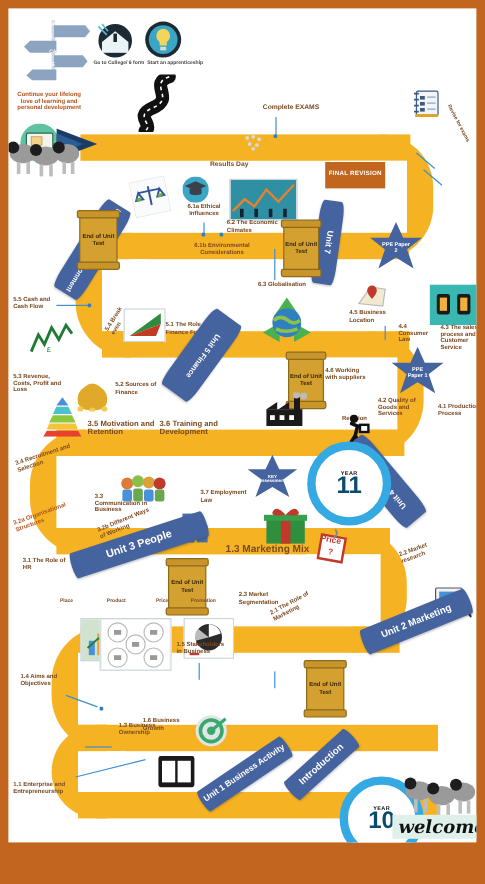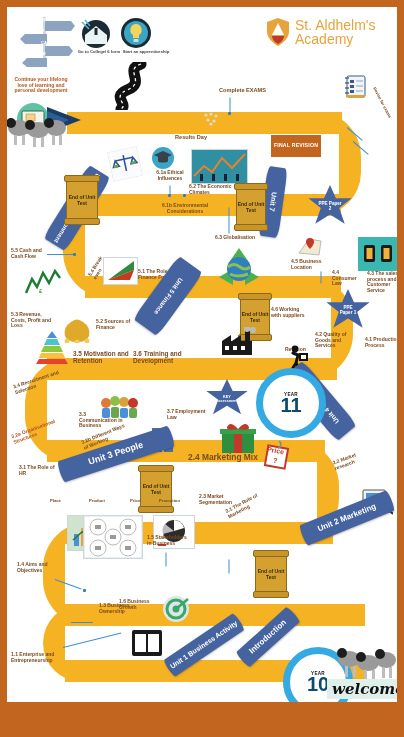--- a/index.html
+++ b/index.html
@@ -194,31 +194,20 @@
       <g fill="#bdbdbd">
           <rect x="7" y="23" width="3" height="10"></rect>
           <rect x="15" y="23" width="3" height="10"></rect>
           <rect x="26" y="25" width="3" height="10"></rect>
           <rect x="34" y="25" width="3" height="10"></rect>
           <rect x="45" y="23" width="3" height="10"></rect>
           <rect x="52" y="23" width="3" height="10"></rect>
         </g>
     </svg>
 
-    <div class="logo" style="left:258px;top:10px;">
-      <svg class="mark" viewBox="0 0 26 30">
-        <path d="M13 1 L24 5 V15 C24 23 13 29 13 29 C13 29 2 23 2 15 V5 Z" fill="#e8a33d"></path>
-        <path d="M13 6 L19 18 H7 Z" fill="#ffffff"></path>
-        <path d="M7 19 H19 C19 24 13 27 13 27 C13 27 7 24 7 19 Z" fill="#c0392b"></path>
-      </svg>
-      <div class="txt">
-        <div class="l1">St. Aldhelm's</div>
-        <div class="l2">Academy</div>
-      </div>
-    </div>
 
     <div class="t sm" style="left:212px;top:80px;">Complete EXAMS</div>
     <div class="lead" style="left:223px;top:90px;width:17px;transform:rotate(90deg);"></div>
     <div class="dot" style="left:221px;top:105px;"></div>
 
     <svg class="clip" style="left:336px;top:66px;width:24px;height:26px;" viewBox="0 0 24 26">
       <rect x="4" y="3" width="18" height="21" rx="1.5" fill="#f2f4f7" stroke="#3b5a80"></rect>
       <g fill="#3b5a80">
           <rect x="7" y="7" width="4" height="3"></rect>
           <rect x="7" y="12" width="4" height="3"></rect>
@@ -472,21 +461,21 @@
       <rect x="0" y="9" width="36" height="5" fill="#36a04a"></rect>
       <path d="M18 9 q-8-9-11-2 q-1 4 11 2 q12 2 11-2 q-3-7-11 2z" fill="#c0392b"></path>
     </svg>
     <svg class="clip" style="left:256px;top:432px;width:28px;height:30px;transform:rotate(10deg);" viewBox="0 0 28 30">
       <path d="M4 8 h20 v20 h-20z" fill="#fff" stroke="#c0392b" stroke-width="2"></path>
       <path d="M14 2 a4 4 0 0 1 0 7" stroke="#888" stroke-width="1.6" fill="none"></path>
     </svg>
     <div class="t xs" style="left:260px;top:440px;color:#c0392b;font-size:7px;transform:rotate(10deg);">Price</div>
     <div class="t xs" style="left:266px;top:450px;color:#c0392b;font-size:7px;transform:rotate(10deg);">?</div>
 
-    <div class="t lg" style="left:181px;top:446px;">2.4 Marketing Mix</div>
+    <div class="t lg" style="left:181px;top:446px;">1.3 Marketing Mix</div>
     <div class="t tiny" style="left:43px;top:492px;">Place</div>
     <div class="t tiny" style="left:82px;top:492px;">Product</div>
     <div class="t tiny" style="left:123px;top:492px;">Price</div>
     <div class="t tiny" style="left:152px;top:492px;">Promotion</div>
 
     <div class="t xs" style="left:192px;top:487px;width:48px;">2.3 Market Segmentation</div>
     <div class="imgbox" style="left:146px;top:508px;width:40px;height:32px;background:#fff;">
       <svg viewBox="0 0 40 32" style="width:100%;height:100%;">
         <rect width="40" height="32" fill="#fff"></rect>
         <circle cx="20" cy="15" r="11" fill="#2b2b2b"></circle>

